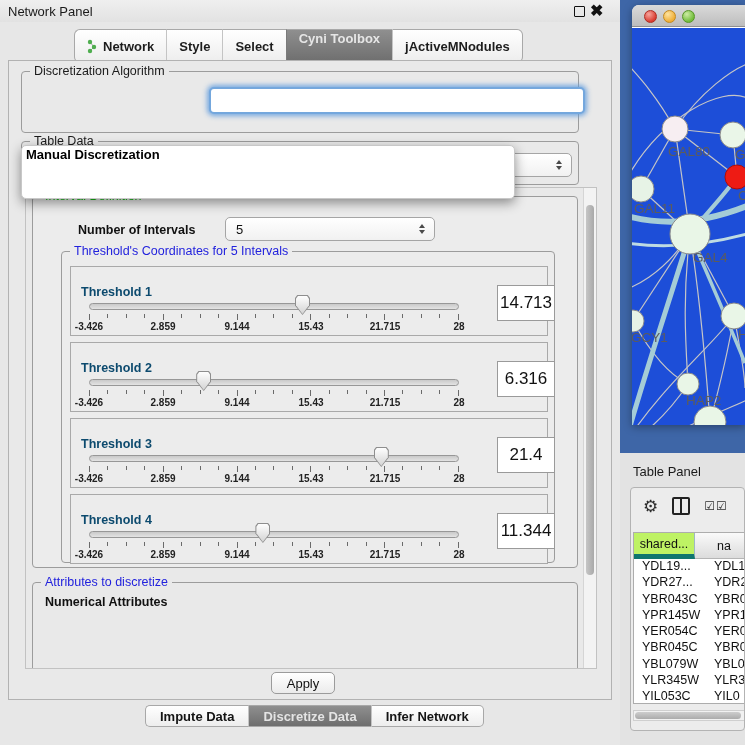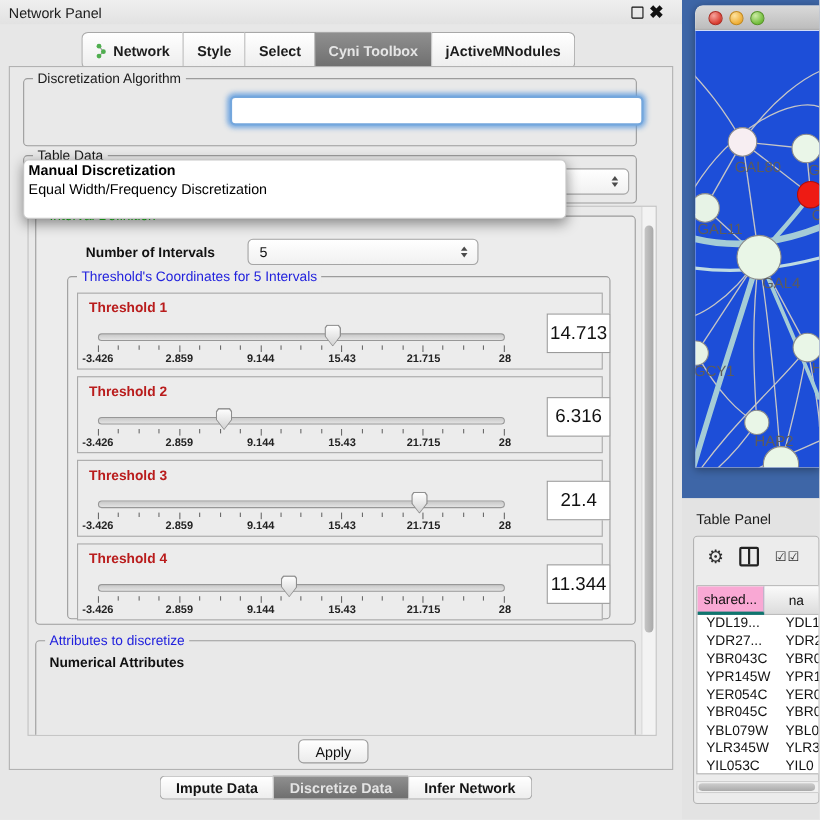--- a/index.html
+++ b/index.html
@@ -12,21 +12,21 @@
   .cp-title { position:absolute; left:8px; top:4px; font-size:13px; color:#1a1a1a; }
   .float-icon { position:absolute; left:574px; top:6px; width:11px; height:11px; border:1.6px solid #111; border-radius:1px; cursor:pointer; }
   .close-icon { position:absolute; left:590px; top:1px; font-size:16px; font-weight:bold; color:#111; cursor:pointer; }
 
   .top-tabs { position:absolute; left:74px; top:29px; height:27px; display:flex; }
   .tab { height:27px; display:flex; align-items:center; justify-content:center; gap:5px;
          background:linear-gradient(#ffffff,#ededed); border-top:1px solid #a8a8a8; border-bottom:1px solid #a8a8a8;
          border-left:1px solid #c4c4c4; font-size:13px; font-weight:600; color:#1c1c1c; padding:16px 12px; cursor:pointer; }
   .tab:first-child { border-radius:6px 0 0 6px; border-left:1px solid #a8a8a8; }
   .tab:last-child  { border-radius:0 6px 6px 0; border-right:1px solid #a8a8a8; }
-  .tab.selected { background:linear-gradient(#8f8f8f,#6e6e6e); color:#e6e6e6; border-left:1px solid #7a7a7a; }
+  .tab.selected { background:linear-gradient(#8f8f8f,#6e6e6e); color:#e6e6e6; border-left:1px solid #7a7a7a;align-items:flex-end; }
 
   .content-panel { position:absolute; left:8px; top:60px; width:604px; height:640px; border:1px solid #b2b2b2; background:#e9e9e9; }
 
   .group { position:absolute; border:1px solid #9c9c9c; border-radius:4px; }
   .group-title { position:absolute; top:-8px; left:8px; background:#e9e9e9; padding:0 4px; font-size:12.5px; }
   .gt-black { color:#1b1b1b; }
   .gt-green { color:#18c418; }
   .gt-blue  { color:#2222dd; }
 
   
@@ -47,21 +47,21 @@
   .popup-item { height:17px; line-height:17px; font-size:13px; color:#000; padding-left:4px; cursor:pointer; white-space:nowrap; }
   .popup-item.bold { font-weight:bold; }
 
   
   .scrollview { position:absolute; left:16px; top:126px; width:572px; height:482px; border:1px solid #c2c2c2; background:#e9e9e9; overflow:hidden; }
   .vscroll { position:absolute; right:0; top:0; width:13px; height:480px; background:#f3f3f3; border-left:1px solid #d5d5d5; }
   .vscroll-thumb { position:absolute; left:2px; top:17px; width:8px; height:370px; border-radius:4px; background:linear-gradient(90deg,#c6c6c6,#a9a9a9); cursor:pointer; }
 
   
   .tcard { position:absolute; left:8px; width:478px; height:70px; border:1px solid #a9a9a9; background:#ececec; }
-  .tcard-label { position:absolute; left:10px; top:6px; font-size:12.5px; font-weight:bold; color:#b91c1c; }
+  .tcard-label { position:absolute; left:10px; top:18px; font-size:12.5px; font-weight:bold; color:#0c4a6e; }
   .strack { position:absolute; left:18px; top:36px; width:370px; height:7px; border:1px solid #979797; border-radius:4px;
             background:linear-gradient(#c9c9c9,#e3e3e3); cursor:pointer; }
   .sthumb { position:absolute; top:28px; width:15px; height:20px; cursor:pointer;
             clip-path:polygon(15% 0,85% 0,100% 15%,100% 52%,50% 100%,0 52%,0 15%); background:#8e8e8e; }
   .sthumb i { position:absolute; inset:1px; clip-path:polygon(15% 0,85% 0,100% 15%,100% 52%,50% 100%,0 52%,0 15%);
               background:linear-gradient(#fefefe,#d3d3d3); }
   .ticks { position:absolute; left:18px; top:47px; width:370px; height:7px; display:flex; justify-content:space-between; align-items:flex-start; }
   .ticks span { width:1px; height:4px; background:#6a6a6a; }
   .ticks span.major { height:6px; }
   .ticklabels { position:absolute; left:18px; top:54px; width:370px; height:11px; font-size:10px; font-weight:bold; color:#222; }
@@ -102,21 +102,21 @@
   .tp-title { position:absolute; left:13px; top:11px; font-size:13px; color:#1a1a1a; }
   .tp-inner { position:absolute; left:10px; top:34px; width:115px; height:244px; background:#ececec; border:1px solid #b3b3b3; border-radius:4px; overflow:hidden; }
   .tp-toolbar { position:absolute; left:0; top:0; width:100%; height:36px; display:flex; align-items:center; gap:14px; padding-left:12px; }
   .gear-glyph { font-size:17px; color:#2d2d2d; cursor:pointer; line-height:1; }
   .split-icon { width:18px; height:18px; border:2px solid #222; border-radius:2px; position:relative; cursor:pointer; }
   .split-icon::after { content:""; position:absolute; left:50%; top:0; width:2px; height:100%; background:#222; transform:translateX(-50%); }
   .checks { font-size:12px; color:#2d2d2d; letter-spacing:1px; cursor:pointer; }
 
   .gtable { position:absolute; left:2px; top:44px; width:120px; height:172px; background:#fff; border:1px solid #adadad; overflow:hidden; }
   .gt-header { display:flex; height:26px; }
-  .gt-h1 { width:61px; background:#f9a8d4; border-right:1px solid #9fb9c4; border-bottom:3px solid #0f766e;
+  .gt-h1 { width:61px; background:#bef264; border-right:1px solid #9fb9c4; border-bottom:5px solid #0f766e;
            font-size:12.5px; color:#111; display:flex; align-items:center; justify-content:center; cursor:pointer; }
   .gt-h2 { flex:1; background:linear-gradient(#fafafa,#dcdcdc); border-bottom:1px solid #b5b5b5;
            font-size:12.5px; color:#111; display:flex; align-items:center; padding-left:22px; cursor:pointer; }
   .gt-row { display:flex; height:16.3px; font-size:12.5px; color:#111; cursor:default; }
   .gt-c1 { width:74px; padding-left:8px; white-space:nowrap; overflow:hidden; }
   .gt-c2 { flex:1; padding-left:6px; white-space:nowrap; overflow:hidden; }
 
   .hscroll { position:absolute; left:2px; top:222px; width:120px; height:11px; background:#f1f1f1; border:1px solid #cfcfcf; }
   .hscroll-thumb { position:absolute; left:1px; top:1px; width:106px; height:7px; border-radius:4px; background:linear-gradient(#cdcdcd,#ababab); cursor:pointer; }
 
@@ -160,21 +160,20 @@
 
   <div class="content-panel">
 
     <div class="group" style="left:12px; top:10px; width:558px; height:62px;">
       <span class="group-title gt-black">Discretization Algorithm</span>
     </div>
     <div class="algo-combo-focus"></div>
 
     <div class="popup">
       <div class="popup-item bold">Manual Discretization</div>
-      <div class="popup-item">Equal Width/Frequency Discretization</div>
     </div>
 
     <div class="group" style="left:12px; top:80px; width:558px; height:44px;">
       <span class="group-title gt-black">Table Data</span>
       <div class="combo" style="position:absolute; left:10px; top:11px; width:540px; height:24px;">
         <span class="combo-value">galFiltered.sif default node</span>
         <span class="stepper">
             <i class="arr-up"></i>
             <i class="arr-down"></i>
           </span>

